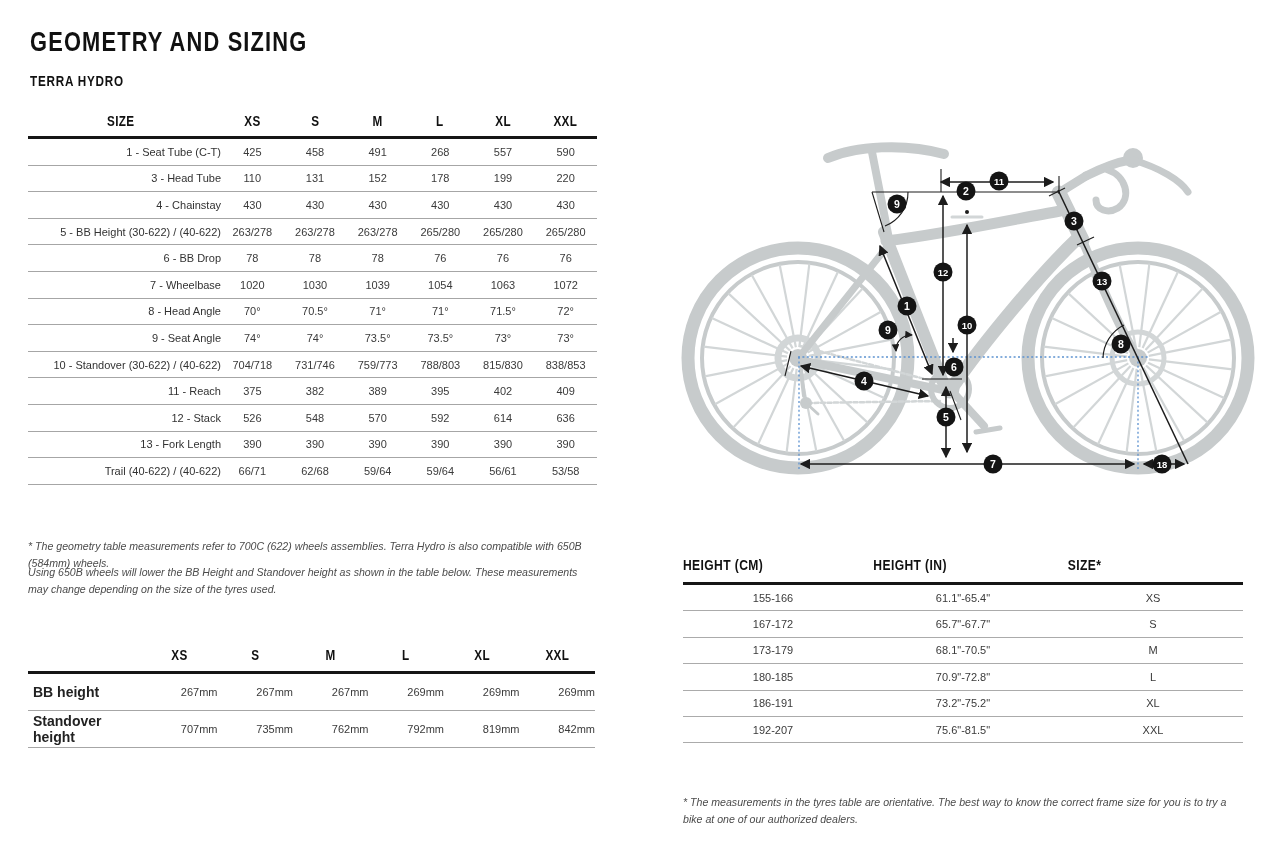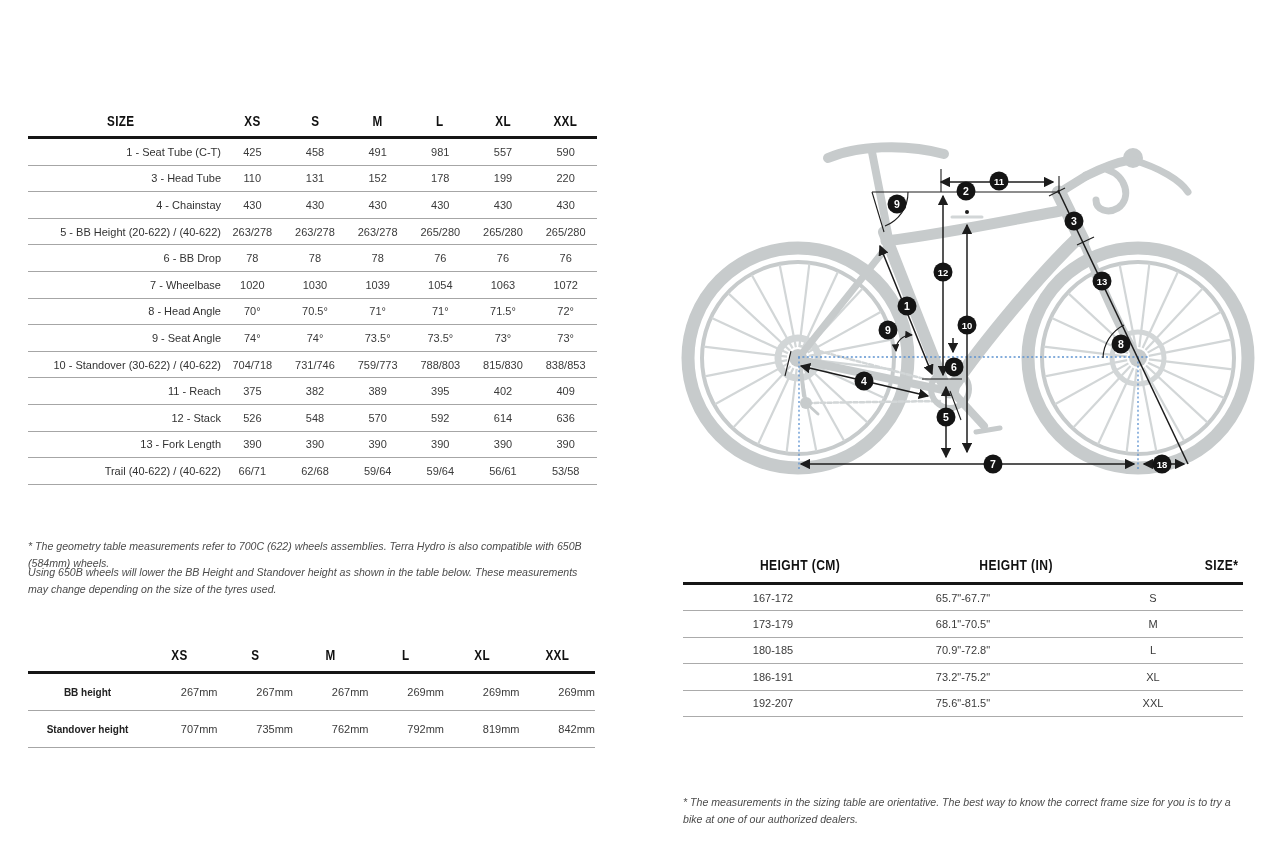--- a/index.html
+++ b/index.html
@@ -26,25 +26,25 @@
   .geo-table td { font-size:11px; color:#3a3a3a; text-align:center; height:25.6px;
                   border-bottom:1px solid #a6a6a6; padding:0; }
   .geo-table td.first { text-align:right; padding-left:5px; color:#323232; }
 
   
   .mini-table { position:absolute; left:28px; top:644px; width:567px; table-layout:fixed; }
   .mini-table th { padding:2px 0 8px 0; font-size:15px; text-align:center; border-bottom:3px solid #161616; }
   .mini-table th.first { width:114px; }
   .mini-table td { font-size:11px; color:#3a3a3a; text-align:right; height:36px;
                    border-bottom:1px solid #a6a6a6; padding:0; }
-  .mini-table td.first { text-align:center; padding-left:5px; font-weight:700; font-size:10px; color:#222; }
+  .mini-table td.first { text-align:left; padding-left:5px; font-weight:700; font-size:14px; color:#222; }
 
   
   .sizing-table { position:absolute; left:683px; top:554px; width:560px; table-layout:fixed; }
-  .sizing-table th { padding:2px 0 8px 0; font-size:15.5px; text-align:right; border-bottom:3px solid #161616; }
+  .sizing-table th { padding:2px 0 8px 0; font-size:15.5px; text-align:left; border-bottom:3px solid #161616; }
   .sizing-table th:nth-child(1){ width:180px; }
   .sizing-table th:nth-child(2){ width:200px; }
   .sizing-table th:nth-child(3){ width:180px; }
   .sizing-table td { font-size:11px; color:#3a3a3a; text-align:center; height:25.4px;
                      border-bottom:1px solid #ababab; padding:0; }
 
   .note { position:absolute; font-style:italic; font-size:10.6px; color:#4b4b4b; line-height:1.6; }
   #note-wheels { left:28px; top:527px; width:585px;font-style:italic; }
   #note-650b   { left:28px; top:553px; width:556px; }
   #note-sizing { left:683px; top:783px; width:562px; }
@@ -57,40 +57,44 @@
   .dim  { stroke:#1c1c1c; stroke-width:1.5; fill:none; }
   .thin { stroke:#1c1c1c; stroke-width:1.1; fill:none; }
   .guide{ stroke:#5c92d0; stroke-width:1.3; fill:none; stroke-dasharray:2 2.4; }
   .badge-txt { font-family:"Liberation Sans",sans-serif; font-weight:700; fill:#fff; text-anchor:middle; }
 </style>
 </head>
 <body>
 
 <div class="page">
 
+  <div class="title-block">
+    <span class="hc left page-title">GEOMETRY AND SIZING</span>
+    <span class="hc left page-subtitle">TERRA HYDRO</span>
+  </div>
 
   <table class="geo-table" id="geo-table">
     <thead>
         <tr>
           <th class="first"><span class="hc left">SIZE</span></th>
           <th><span class="hc">XS</span></th>
           <th><span class="hc">S</span></th>
           <th><span class="hc">M</span></th>
           <th><span class="hc">L</span></th>
           <th><span class="hc">XL</span></th>
           <th><span class="hc">XXL</span></th>
         </tr>
       </thead>
     <tbody>
         <tr>
           <td class="first">1 - Seat Tube (C-T)</td>
           <td>425</td>
           <td>458</td>
           <td>491</td>
-          <td>981</td>
+          <td>268</td>
           <td>557</td>
           <td>590</td>
         </tr>
         <tr>
           <td class="first">3 - Head Tube</td>
           <td>110</td>
           <td>131</td>
           <td>152</td>
           <td>178</td>
           <td>199</td>
@@ -99,21 +103,21 @@
         <tr>
           <td class="first">4 - Chainstay</td>
           <td>430</td>
           <td>430</td>
           <td>430</td>
           <td>430</td>
           <td>430</td>
           <td>430</td>
         </tr>
         <tr>
-          <td class="first">5 - BB Height (20-622) / (40-622)</td>
+          <td class="first">5 - BB Height (30-622) / (40-622)</td>
           <td>263/278</td>
           <td>263/278</td>
           <td>263/278</td>
           <td>265/280</td>
           <td>265/280</td>
           <td>265/280</td>
         </tr>
         <tr>
           <td class="first">6 - BB Drop</td>
           <td>78</td>
@@ -238,20 +242,25 @@
   <table class="sizing-table" id="sizing-table">
     <thead>
         <tr>
           <th class="first"><span class="hc left">HEIGHT (CM)</span></th>
           <th><span class="hc">HEIGHT (IN)</span></th>
           <th><span class="hc">SIZE*</span></th>
         </tr>
       </thead>
     <tbody>
         <tr>
+          <td>155-166</td>
+          <td>61.1"-65.4"</td>
+          <td>XS</td>
+        </tr>
+        <tr>
           <td>167-172</td>
           <td>65.7"-67.7"</td>
           <td>S</td>
         </tr>
         <tr>
           <td>173-179</td>
           <td>68.1"-70.5"</td>
           <td>M</td>
         </tr>
         <tr>
@@ -265,21 +274,21 @@
           <td>XL</td>
         </tr>
         <tr>
           <td>192-207</td>
           <td>75.6"-81.5"</td>
           <td>XXL</td>
         </tr>
       </tbody>
   </table>
 
-  <p class="note" id="note-sizing">* The measurements in the sizing table are orientative. The best way to know the correct frame size for you is to try a bike at one of our authorized dealers.</p>
+  <p class="note" id="note-sizing">* The measurements in the tyres table are orientative. The best way to know the correct frame size for you is to try a bike at one of our authorized dealers.</p>
 
   <svg class="diagram" viewBox="680 110 600 400">
     <defs>
       <marker id="ah" viewBox="0 0 8 8" refX="7" refY="4" markerWidth="7" markerHeight="7" orient="auto-start-reverse">
         <path d="M0,0 L8,4 L0,8 Z" fill="#1c1c1c"></path>
       </marker>
     </defs>
 
     <g>
 

